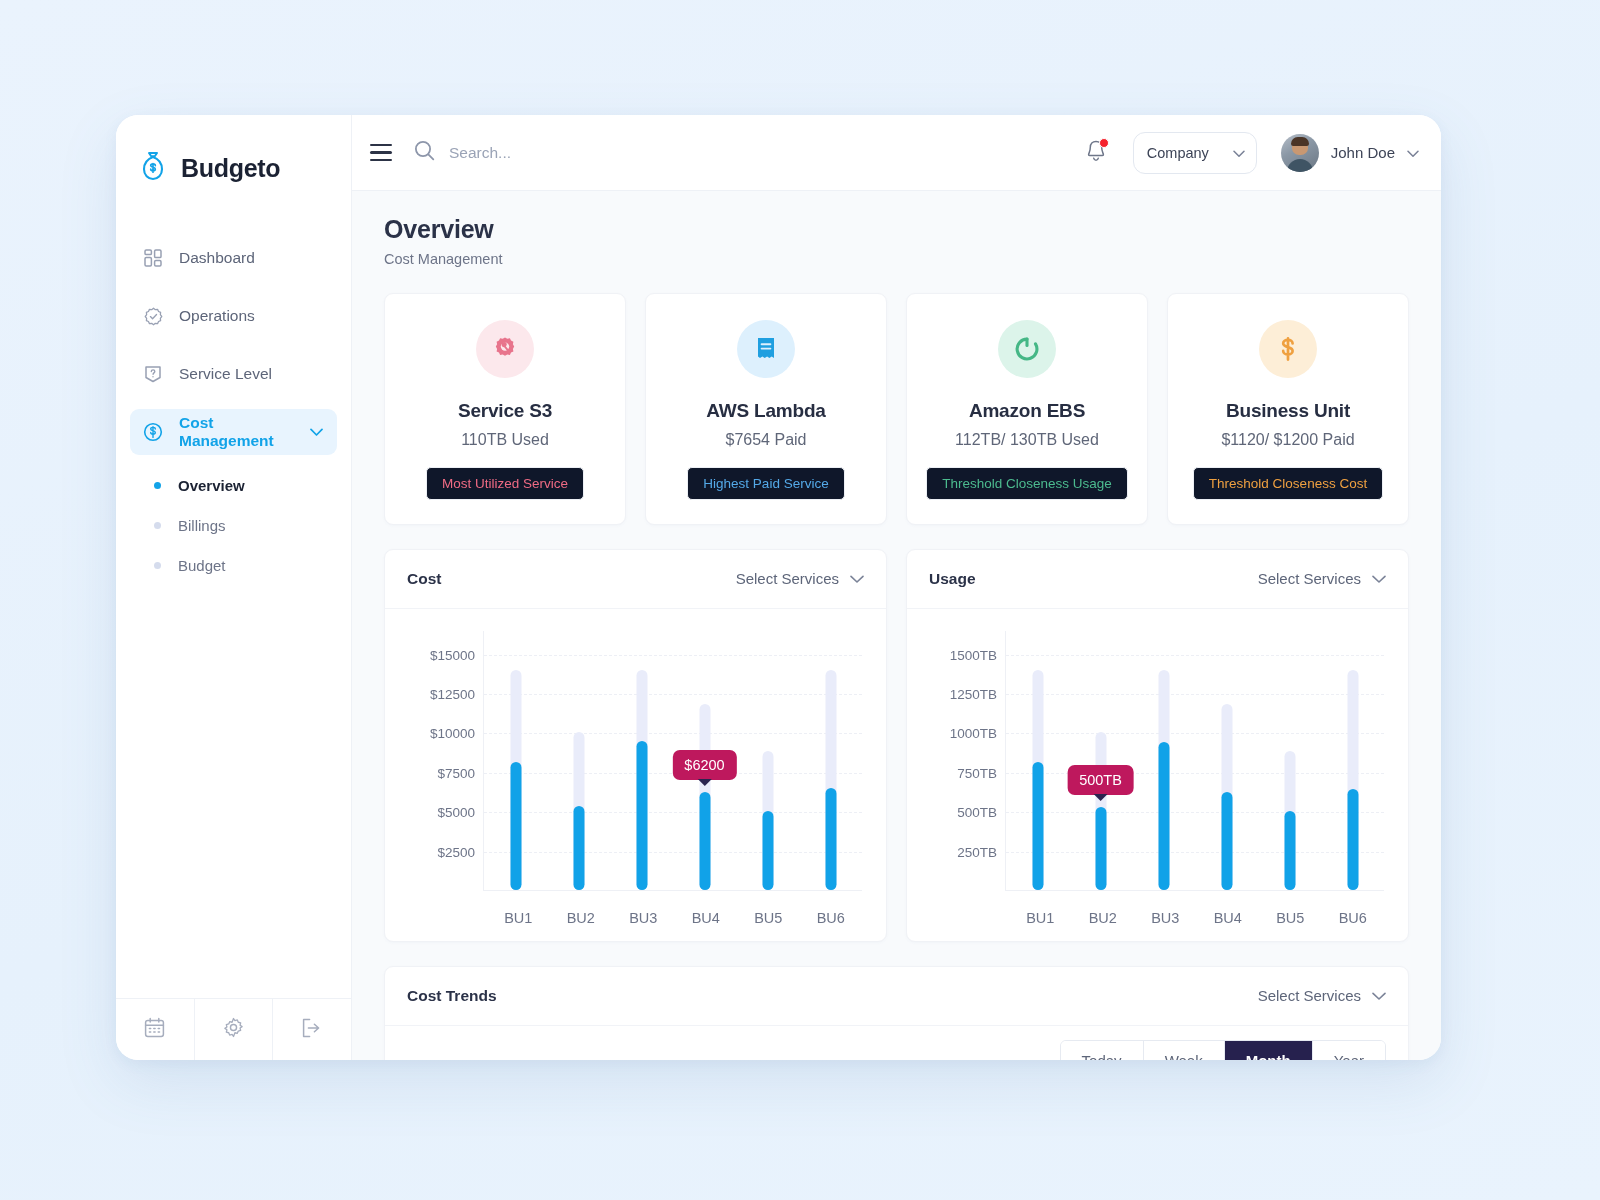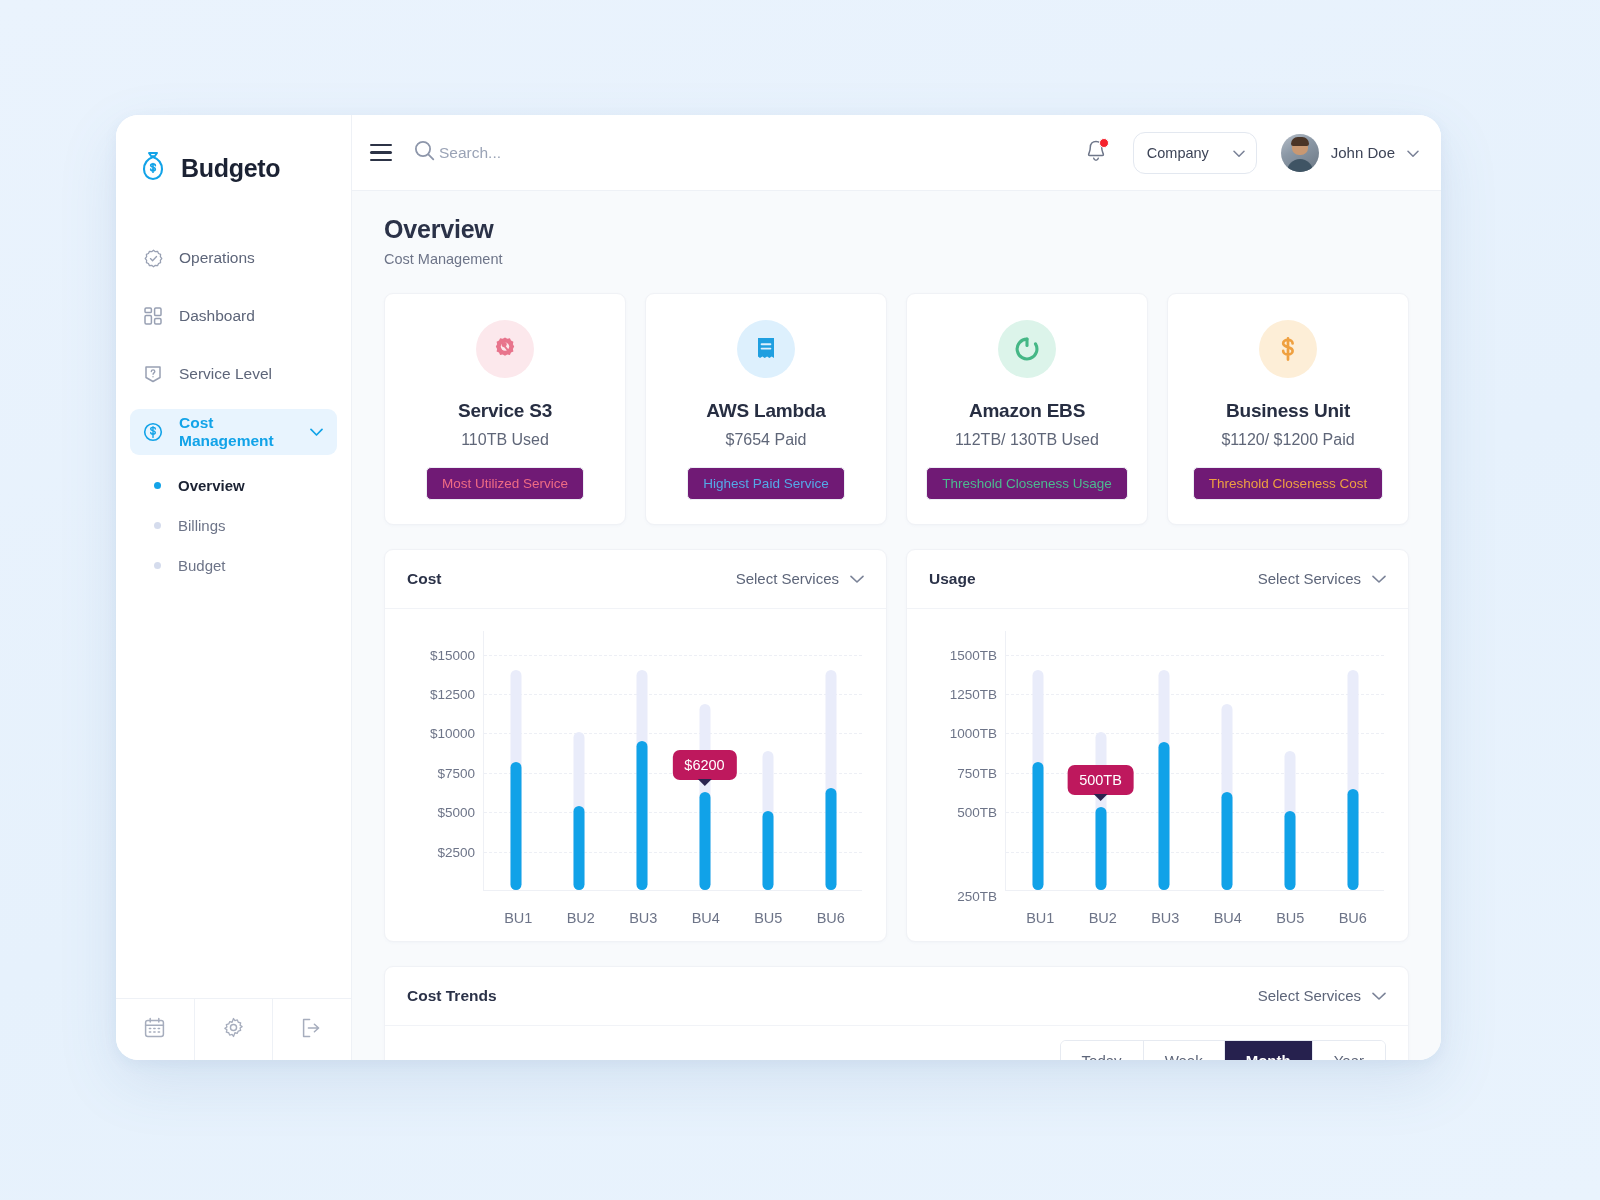--- a/index.html
+++ b/index.html
@@ -86,21 +86,21 @@
   .topbar {
     height: 76px; background: #fff;
     border-bottom: 1px solid #eef1f6;
     display: flex; align-items: center;
     padding: 0 22px 0 18px; gap: 0;
     flex: 0 0 76px;
   }
   .hamburger { width: 22px; cursor: pointer; margin-right: 22px; }
   .hamburger span { display:block; height:2.4px; background:#2c3346; border-radius:2px; margin-bottom:5px;}
   .hamburger span:last-child{margin-bottom:0;}
-  .search-wrap { display: flex; align-items: center; gap: 4px; flex: 1; }
+  .search-wrap { display: flex; align-items: center; gap: 14px; flex: 1; }
   .search-input {
     border: none; outline: none; background: transparent;
     font-size: 15.5px; color: #525a6e;
     font-family: "Liberation Sans", sans-serif; width: 320px;
   }
   .search-input::placeholder { color: #9aa3b6; }
   .bell-wrap { position: relative; margin-right: 26px; cursor: pointer; }
   .bell-dot {
     position: absolute; right: -2px; top: -1px;
     width: 10px; height: 10px; border-radius: 50%;
@@ -153,21 +153,21 @@
   .kpi-icon {
     width: 58px; height: 58px; border-radius: 50%;
     margin: 0 auto 22px; display: flex;
     align-items: center; justify-content: center;
   }
   .kpi-title { font-size: 19px; font-weight: 700; color: #272e42; letter-spacing:-.2px;}
   .kpi-value { font-size: 16px; color: #5f6678; margin-top: 9px; }
   .kpi-badge {
     display: inline-block; margin-top: 18px;
     padding: 8px 15px; border: 1px solid #eceff4;
-    border-radius: 5px; font-size: 13.5px; background:#701a75;
+    border-radius: 5px; font-size: 13.5px; background:#0f172a;
   }
 
   
   .charts-row { display: flex; gap: 19px; margin-top: 24px; }
   .card {
     background: #fff; border-radius: 9px;
     border: 1px solid #f0f2f6;
     box-shadow: 0 1px 3px rgba(80,110,160,.04);
     flex: 1; min-width: 0;
   }
@@ -256,38 +256,38 @@
             <path d="M15 7c-5.4 2-9 6.6-9 12.3C6 25 10 29 15 29s9-4 9-9.7C24 13.6 20.4 9 15 7z" stroke="#12a3e8" stroke-width="2.1"></path>
             <path d="M15 13.6v8.6M17.3 15.6c0-1.1-1-1.8-2.3-1.8s-2.3.7-2.3 1.7c0 2.4 4.6 1.2 4.6 3.6 0 1.1-1 1.8-2.3 1.8s-2.3-.7-2.3-1.8" stroke="#12a3e8" stroke-width="1.7" stroke-linecap="round"></path>
           </svg>
         </span>
         <span class="logo-text">Budgeto</span>
       </div>
 
       <nav class="nav">
         <div class="nav-item">
           <span class="ico">
-            <svg width="19" height="19" viewBox="0 0 20 20" fill="none">
-              <path d="M10 1.3l1.9 1.5 2.4-.3 1 2.2 2.2 1-.3 2.4 1.5 1.9-1.5 1.9.3 2.4-2.2 1-1 2.2-2.4-.3L10 18.7l-1.9-1.5-2.4.3-1-2.2-2.2-1 .3-2.4L1.3 10l1.5-1.9-.3-2.4 2.2-1 1-2.2 2.4.3L10 1.3z" stroke="#98a0b3" stroke-width="1.3" stroke-linejoin="round"></path>
-              <path d="M6.8 10.1l2.2 2.2 4.2-4.4" stroke="#98a0b3" stroke-width="1.4" stroke-linecap="round" stroke-linejoin="round"></path>
-            </svg>
-          </span>
-          <span>Operations</span>
-        </div>
-
-        <div class="nav-item">
-          <span class="ico">
             <svg width="18" height="18" viewBox="0 0 18 18" fill="none">
               <rect x="1" y="1" width="6.4" height="4.6" rx="1.2" stroke="#98a0b3" stroke-width="1.5"></rect>
               <rect x="10.6" y="1" width="6.4" height="7.6" rx="1.2" stroke="#98a0b3" stroke-width="1.5"></rect>
               <rect x="1" y="8.6" width="6.4" height="8.4" rx="1.2" stroke="#98a0b3" stroke-width="1.5"></rect>
               <rect x="10.6" y="11.6" width="6.4" height="5.4" rx="1.2" stroke="#98a0b3" stroke-width="1.5"></rect>
             </svg>
           </span>
           <span>Dashboard</span>
+        </div>
+
+        <div class="nav-item">
+          <span class="ico">
+            <svg width="19" height="19" viewBox="0 0 20 20" fill="none">
+              <path d="M10 1.3l1.9 1.5 2.4-.3 1 2.2 2.2 1-.3 2.4 1.5 1.9-1.5 1.9.3 2.4-2.2 1-1 2.2-2.4-.3L10 18.7l-1.9-1.5-2.4.3-1-2.2-2.2-1 .3-2.4L1.3 10l1.5-1.9-.3-2.4 2.2-1 1-2.2 2.4.3L10 1.3z" stroke="#98a0b3" stroke-width="1.3" stroke-linejoin="round"></path>
+              <path d="M6.8 10.1l2.2 2.2 4.2-4.4" stroke="#98a0b3" stroke-width="1.4" stroke-linecap="round" stroke-linejoin="round"></path>
+            </svg>
+          </span>
+          <span>Operations</span>
         </div>
 
         <div class="nav-item">
           <span class="ico">
             <svg width="18" height="18" viewBox="0 0 18 18" fill="none">
               <path d="M2 2h14v10.5L9 16.5 2 12.5V2z" stroke="#98a0b3" stroke-width="1.5" stroke-linejoin="round"></path>
               <path d="M7.3 6.6c0-1 .8-1.7 1.8-1.7s1.7.7 1.7 1.6c0 1.4-1.7 1.4-1.7 2.7M9 11.7v.1" stroke="#98a0b3" stroke-width="1.4" stroke-linecap="round"></path>
             </svg>
           </span>
           <span>Service Level</span>
@@ -539,21 +539,21 @@
                 <span>
                   <svg width="14" height="9" viewBox="0 0 14 9" fill="none">
                     <path d="M1 1.3L7 7 13 1.3" stroke="#7b8398" stroke-width="1.6" stroke-linecap="round" stroke-linejoin="round"></path>
                   </svg>
                 </span>
               </span>
             </div>
             <div class="chart-body">
               <div class="chart-grid">
                 <div class="y-labels" id="usage-y">
-                    <div class="y-lab" style="top: 220.606px; margin-top: 44px;">250TB</div>
+                    <div class="y-lab" style="top: 220.606px;">250TB</div>
                     <div class="y-lab" style="top: 181.212px;">500TB</div>
                     <div class="y-lab" style="top: 141.818px;">750TB</div>
                     <div class="y-lab" style="top: 102.424px;">1000TB</div>
                     <div class="y-lab" style="top: 63.0303px;">1250TB</div>
                     <div class="y-lab" style="top: 23.6364px;">1500TB</div>
                   </div>
                 <div class="plot" id="usage-plot">
                   <div class="gridline" style="top: 220.606px;"></div>
                     <div class="gridline" style="top: 181.212px;"></div>
                     <div class="gridline" style="top: 141.818px;"></div>

